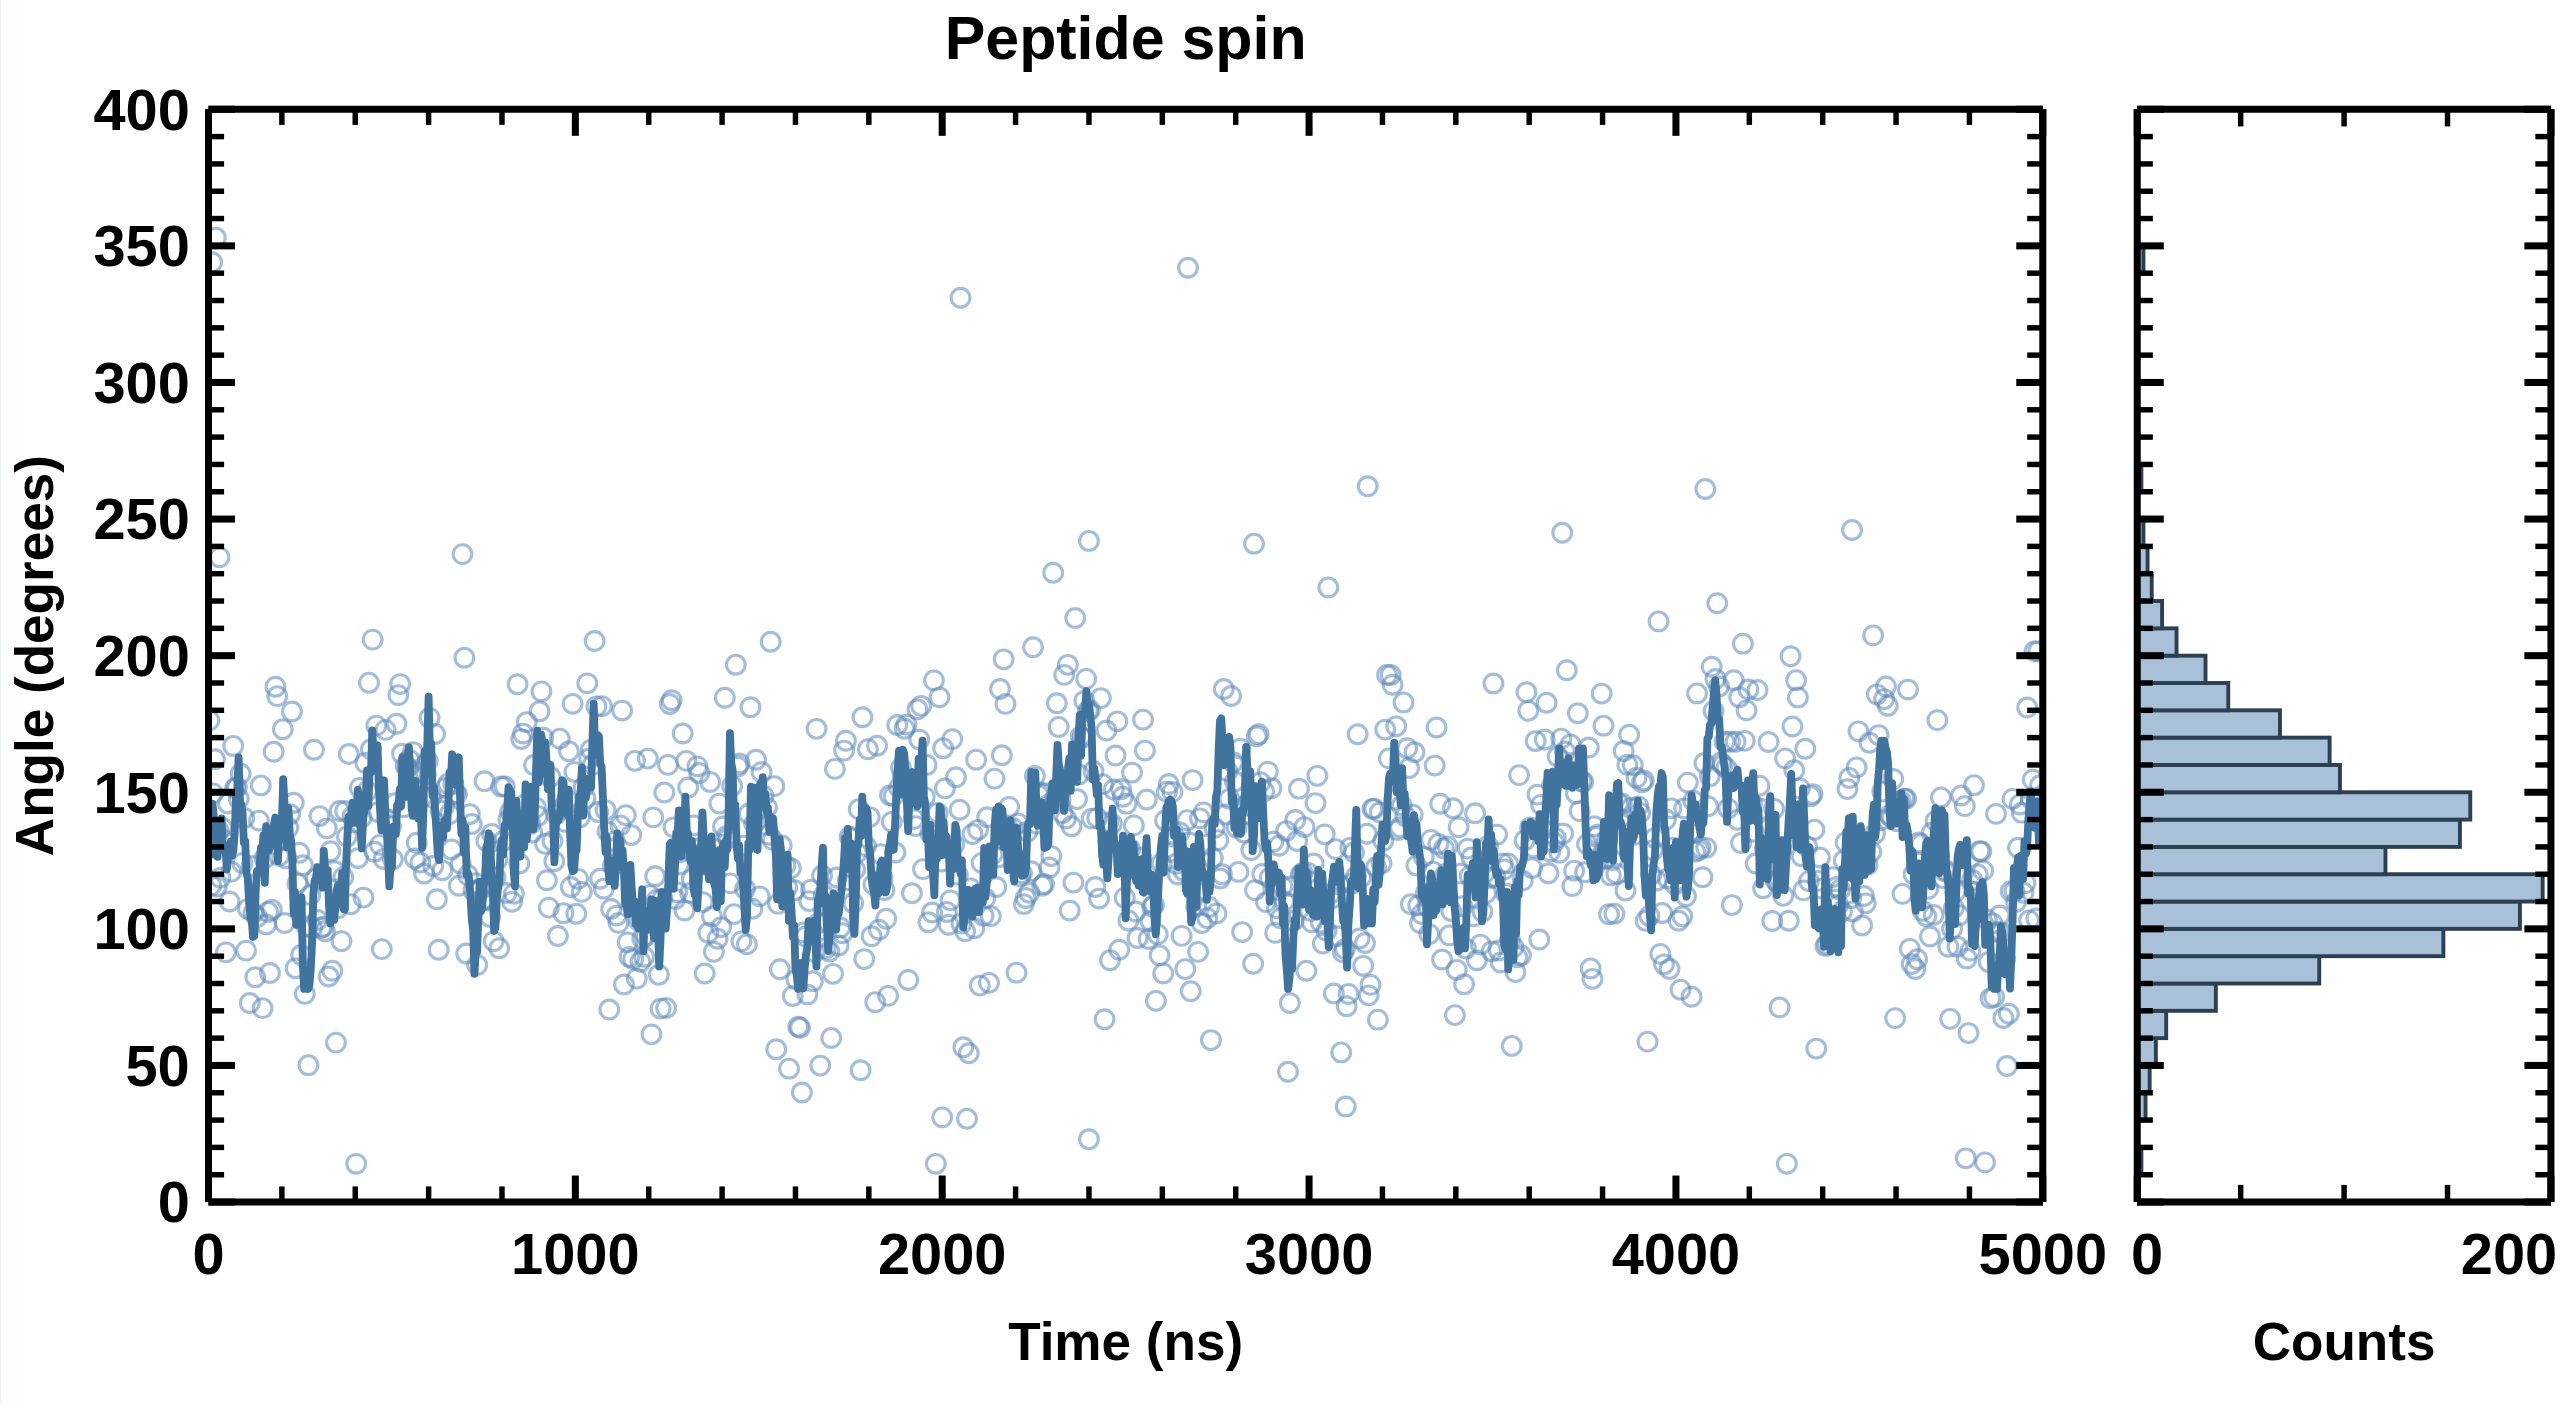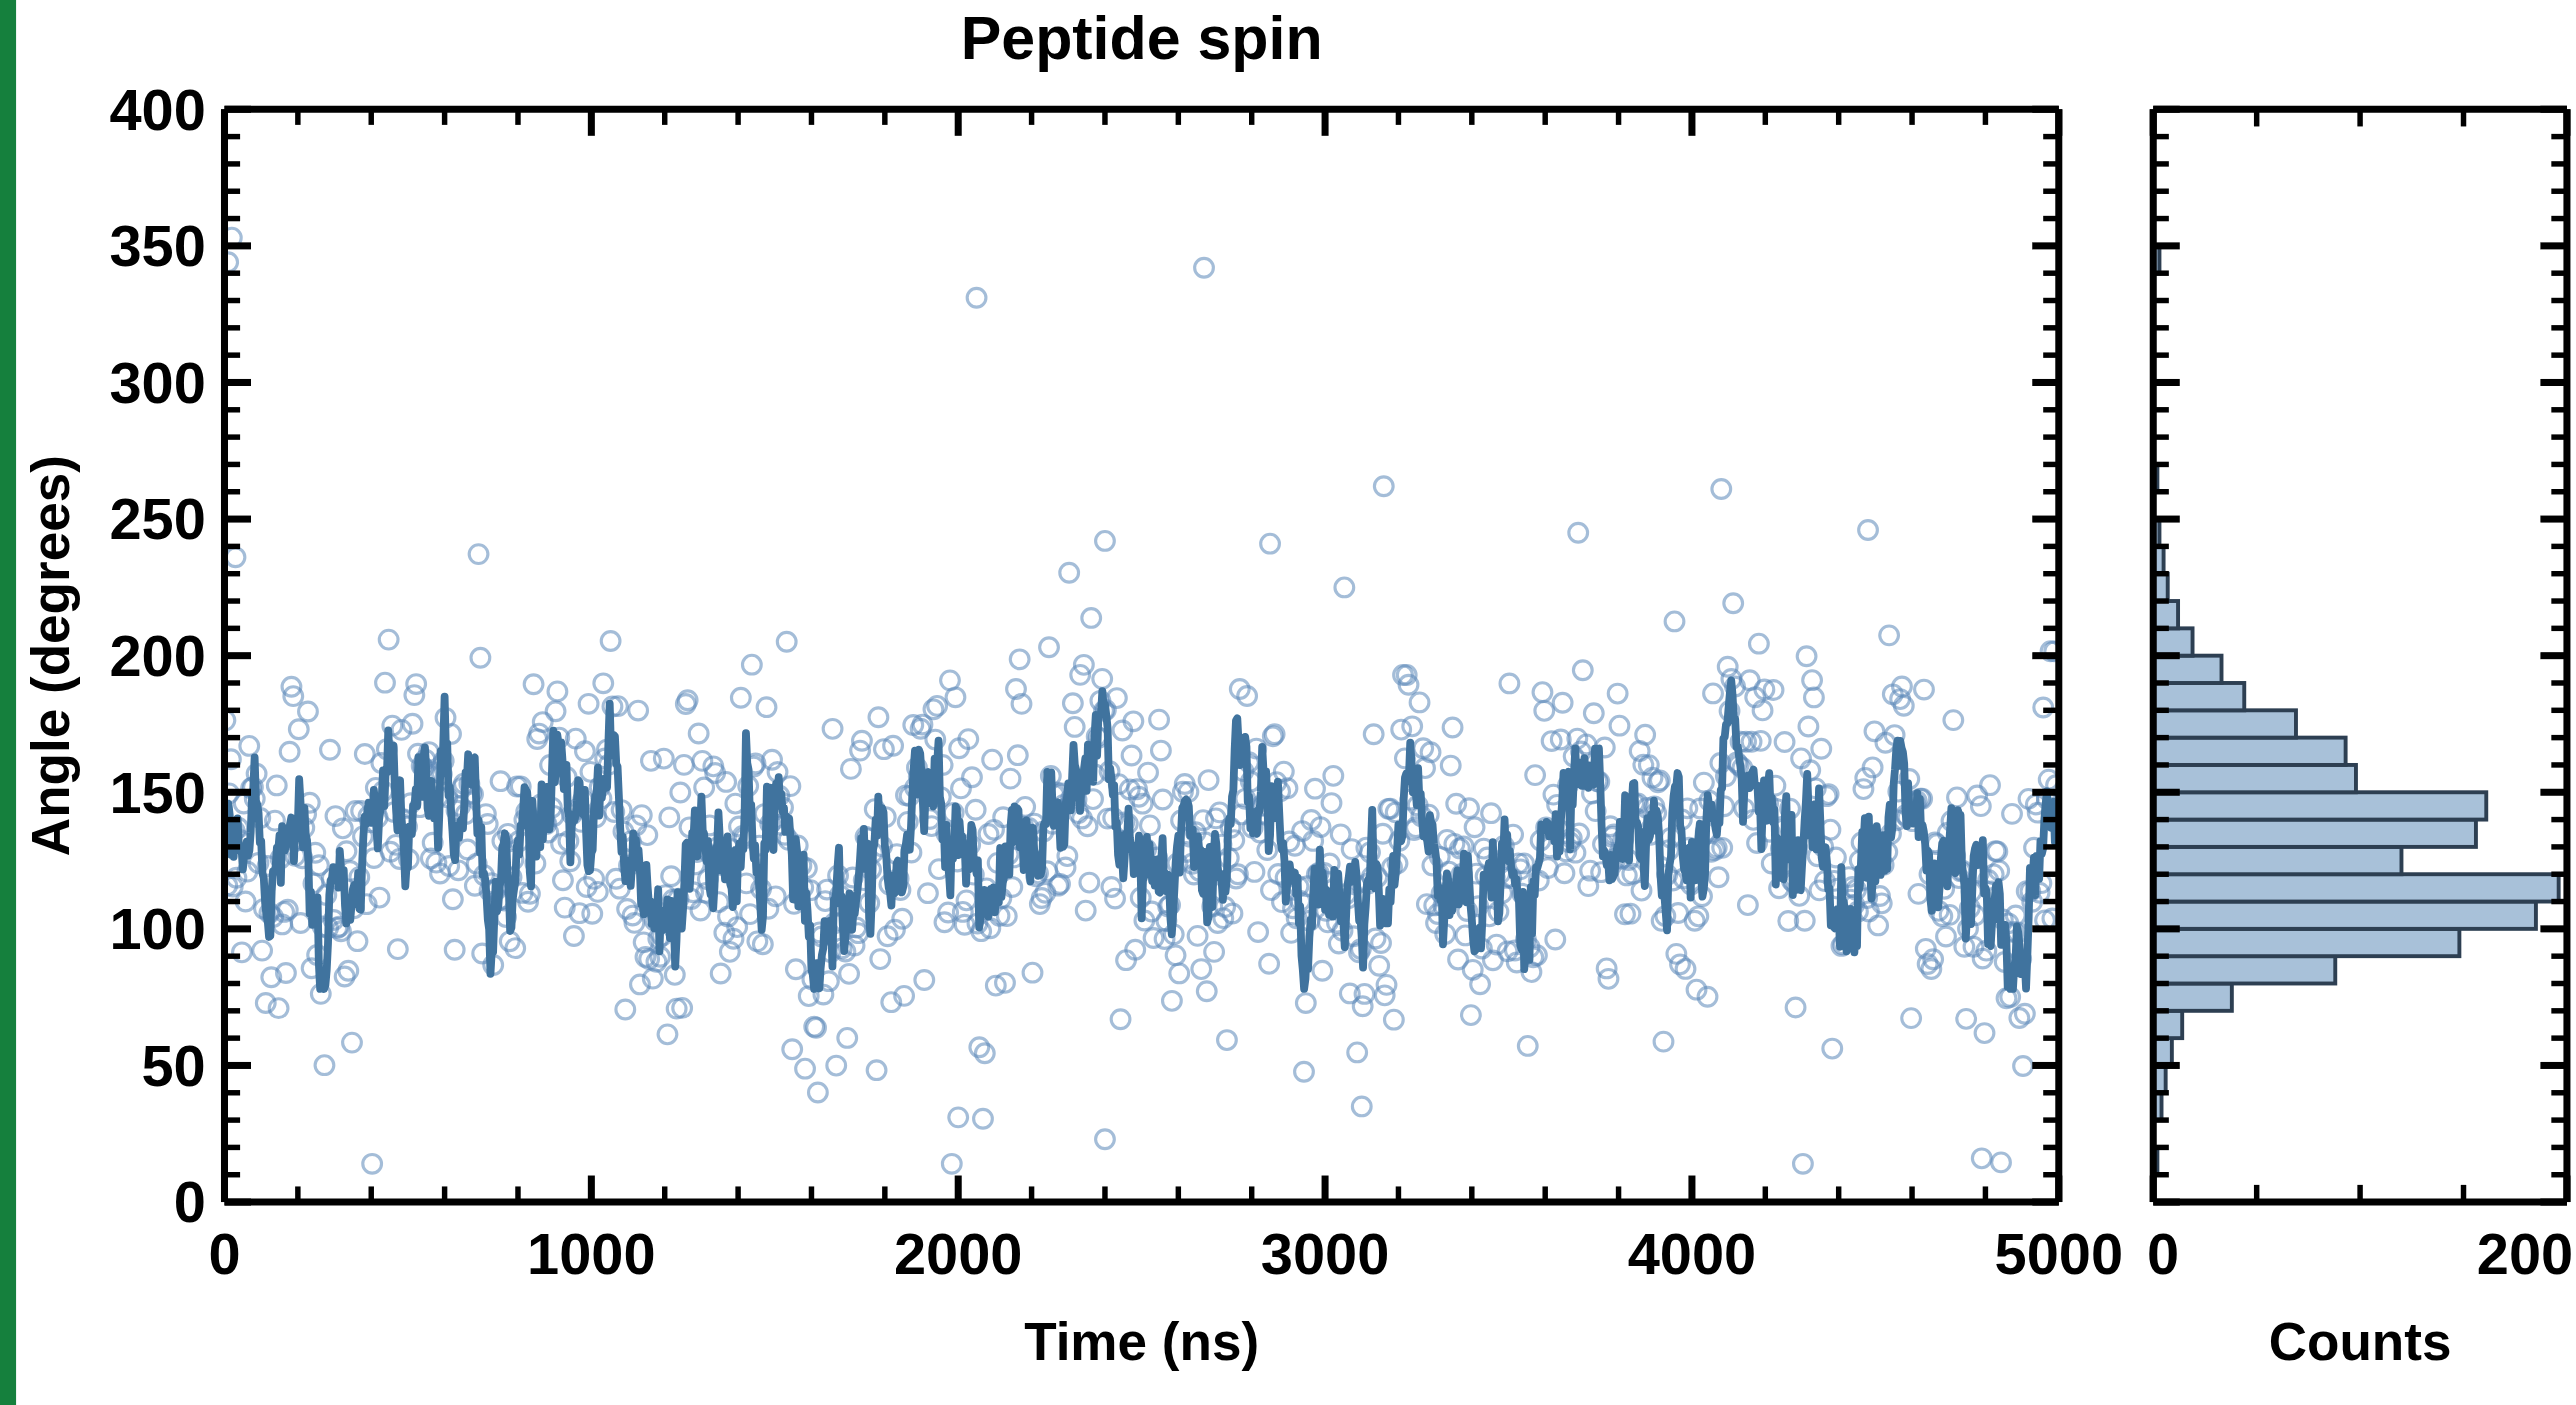--- a/index.html
+++ b/index.html
@@ -11,21 +11,20 @@
     overflow: hidden;
   }
   body {
     font-family: "Liberation Sans", "DejaVu Sans", sans-serif;
   }
   #figure {
     position: relative;
     width: 2372px;
     height: 1405px;
     background: #15803d;
-    padding-left: 16px;
   }
   #figure svg {
     display: block;
   }
   .tick-label, .axis-label, .fig-title {
     font-family: "Liberation Sans", "DejaVu Sans", sans-serif;
     font-weight: bold;
     fill: #000000;
   }
 </style>

